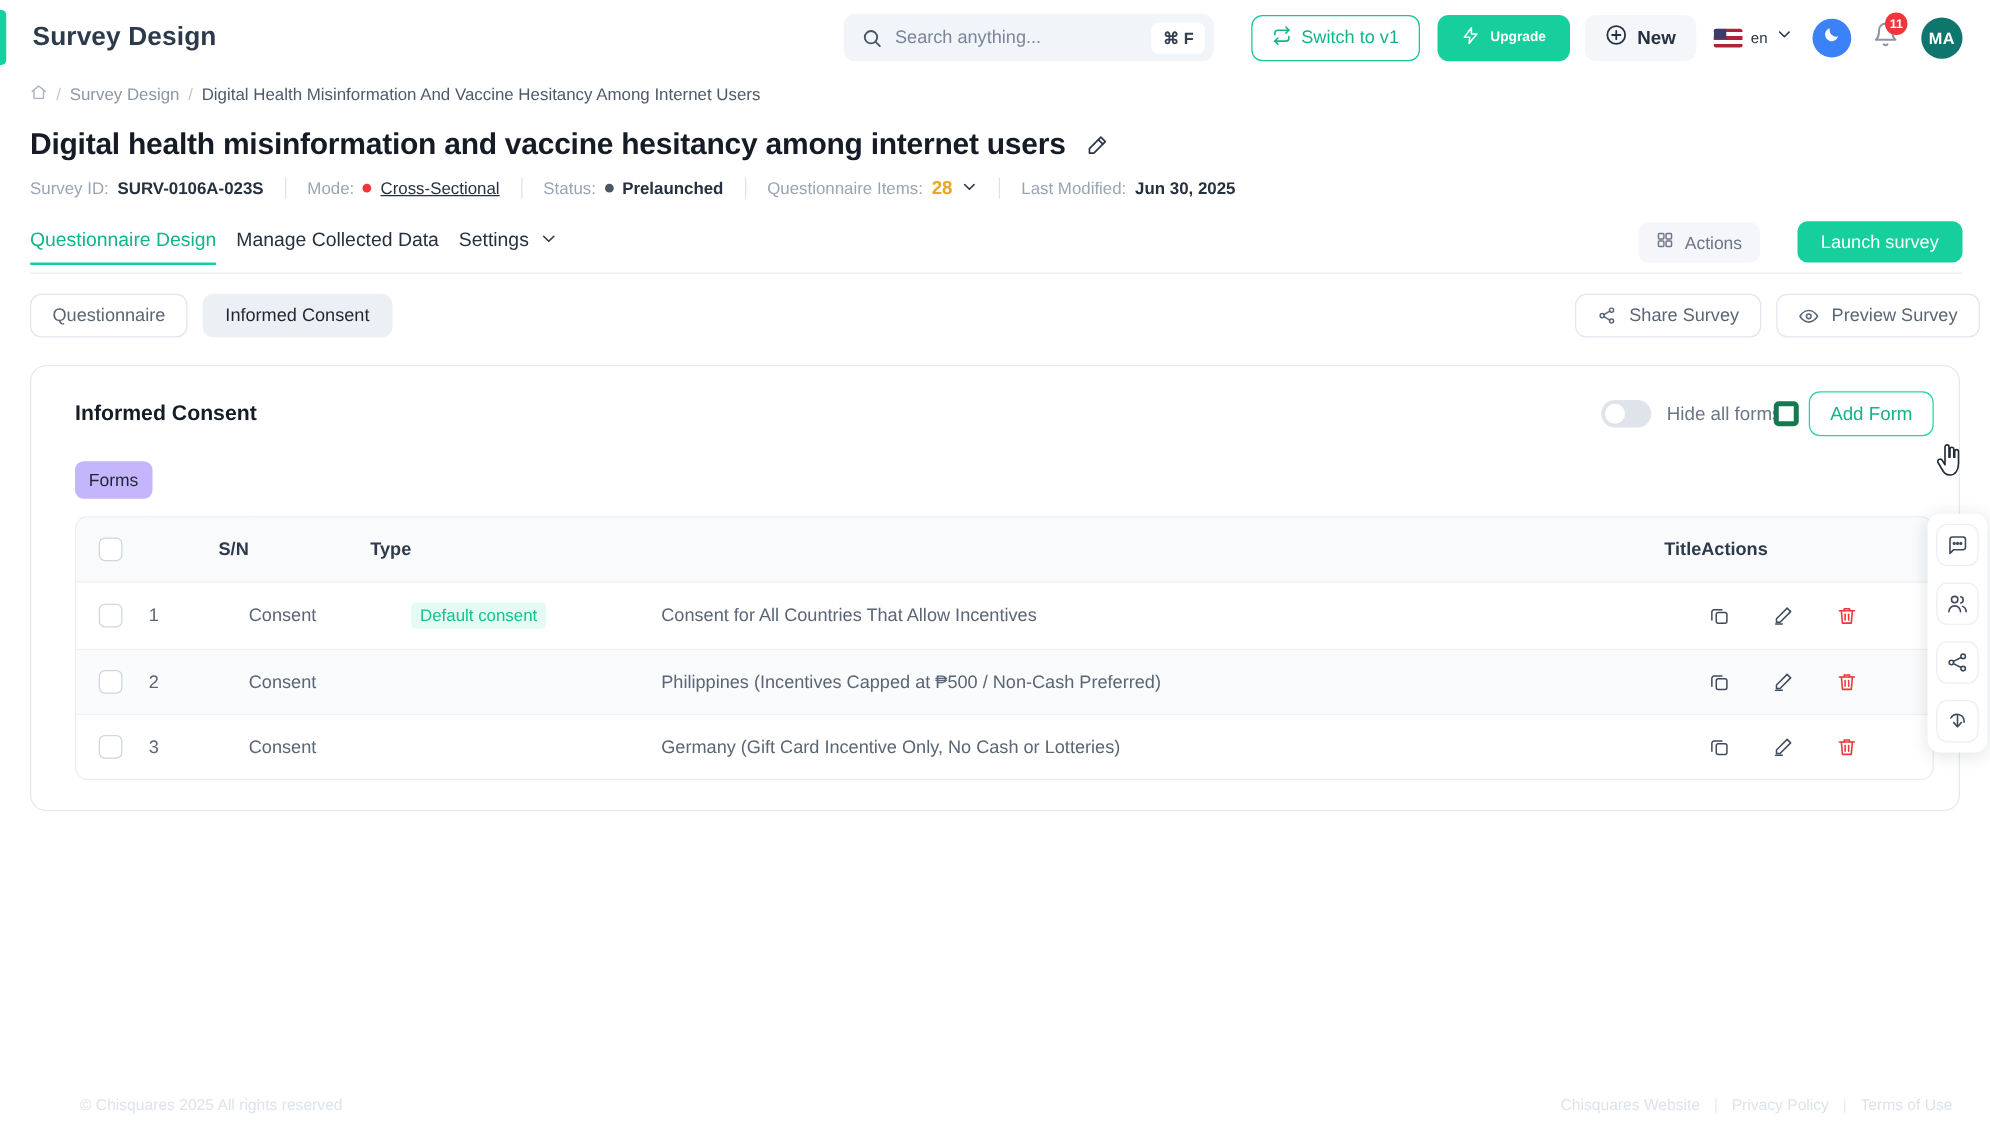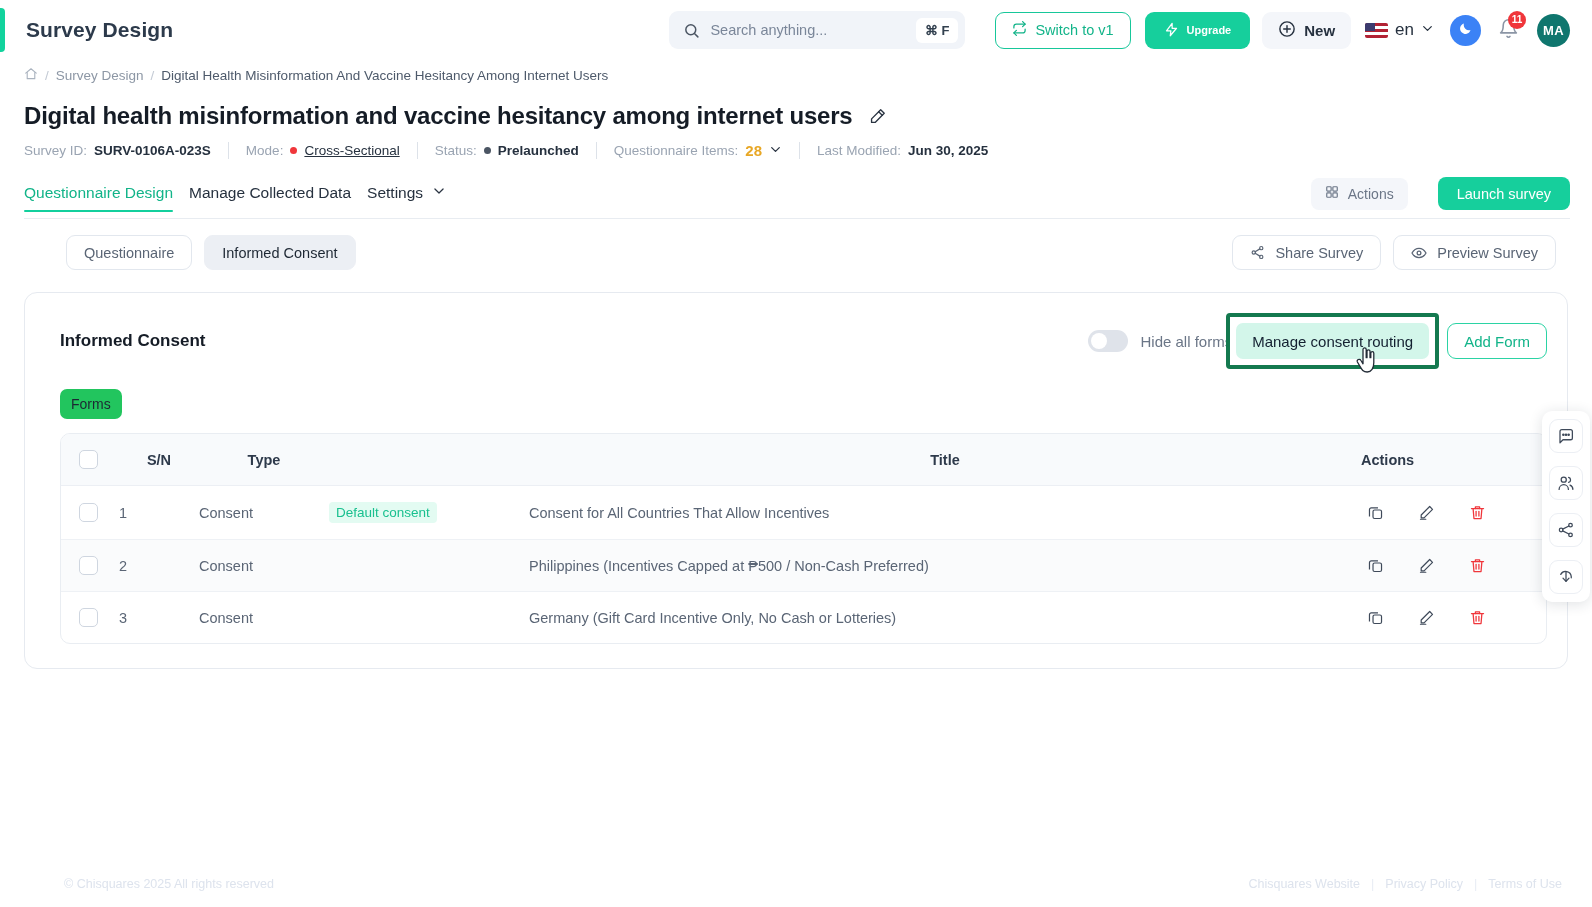--- a/index.html
+++ b/index.html
@@ -112,21 +112,21 @@
       linear-gradient(#b22234 0 20%, #fff 20% 40%, #b22234 40% 60%, #fff 60% 80%, #b22234 80% 100%);
     position: relative;
     overflow: hidden;
   }
   .flag::before {
     content: "";
     position: absolute; left: 0; top: 0;
     width: 10px; height: 8px;
     background: #3c3b6e;
   }
-  .lang-label { font-size: 17px; color: #26313f; font-weight: 500; }
+  .lang-label { font-size: 12px; color: #26313f; font-weight: 500; }
 
   .circle-btn {
     width: 31px; height: 31px;
     border-radius: 50%;
     display: flex; align-items: center; justify-content: center;
     cursor: pointer;
   }
   .darkmode { background: #3b82f6; margin-right: 17px; }
   .bell-wrap { position: relative; margin-right: 18px; cursor: pointer; }
   .bell-badge {
@@ -256,23 +256,22 @@
   }
   .tabs-underline {
     height: 1px;
     background: #e8ecf1;
     margin: 0 22px 0 24px;
   }
 
   
   .subtabs-row {
     display: flex; align-items: center;
-    padding: 16px 36px 0 24px;
+    padding: 16px 8px 0 24px;
     gap: 12px;
-    margin-left: 42px;
   }
   .pill {
     height: 35px;
     border: 1px solid #e2e7ee;
     background: #fff;
     color: #5a6575;
     border-radius: 9px;
     font-size: 14.5px;
     display: flex; align-items: center;
     padding: 0 17px;
@@ -368,21 +367,21 @@
     font-weight: 500;
     padding: 0 16px;
     cursor: pointer;
     margin-left: 8px;
     white-space: nowrap;
   }
 
   .forms-chip {
     display: inline-block;
     margin: 20px 0 0 15px;
-    background: #22c55e;
+    background: #c4b5fd;
     color: #1d2733;
     font-size: 14px;
     border-radius: 7px;
     padding: 7px 11px;
     cursor: pointer;
   }
 
   
   .table-wrap {
     margin: 14px 0 0 15px;
@@ -390,21 +389,21 @@
     border-radius: 10px;
     overflow: hidden;
   }
   table {
     width: 100%;
     border-collapse: collapse;
     font-size: 14.5px;
   }
   thead th {
     background: #f8fafc;
-    text-align: center;
+    text-align: right;
     font-weight: 700;
     color: #2e3a4b;
     padding: 16px 0;
     border-bottom: 1px solid #eceff4;
     font-size: 14.5px;
   }
   tbody td {
     padding: 16px 0;
     color: #5a6575;
     border-bottom: 1px solid #eef1f5;
@@ -673,21 +672,20 @@
   </div>
 </div>
 
 <div class="card">
   <div class="card-head">
     <div class="card-title">Informed Consent</div>
     <div class="card-head-spacer"></div>
     <div class="toggle"></div>
     <div class="toggle-label">Hide all forms</div>
     <div class="highlight-box">
-      <button class="btn-manage-routing">Manage consent routing</button>
       <span class="cursor-hand">
         <svg width="24" height="28" viewBox="0 0 24 28" fill="#ffffff" stroke="#222b36" stroke-width="1.3" stroke-linejoin="round">
             <path d="M7 2.5a1.6 1.6 0 0 1 3.2 0v8.2h.8V4.3a1.5 1.5 0 0 1 3 0v6.4h.8V6.2a1.5 1.5 0 0 1 3 0v9.6c0 5-2.4 9.2-6.6 9.2-4 0-5.4-2.3-7.2-5.6L1.4 15c-.6-1.1 0-2.4 1.3-2.6 1-.2 1.8.2 2.3 1.1l2 3.3V2.5z"></path>
           </svg>
       </span>
     </div>
     <button class="btn-add-form">Add Form</button>
   </div>
 
   <div class="forms-chip">Forms</div>

